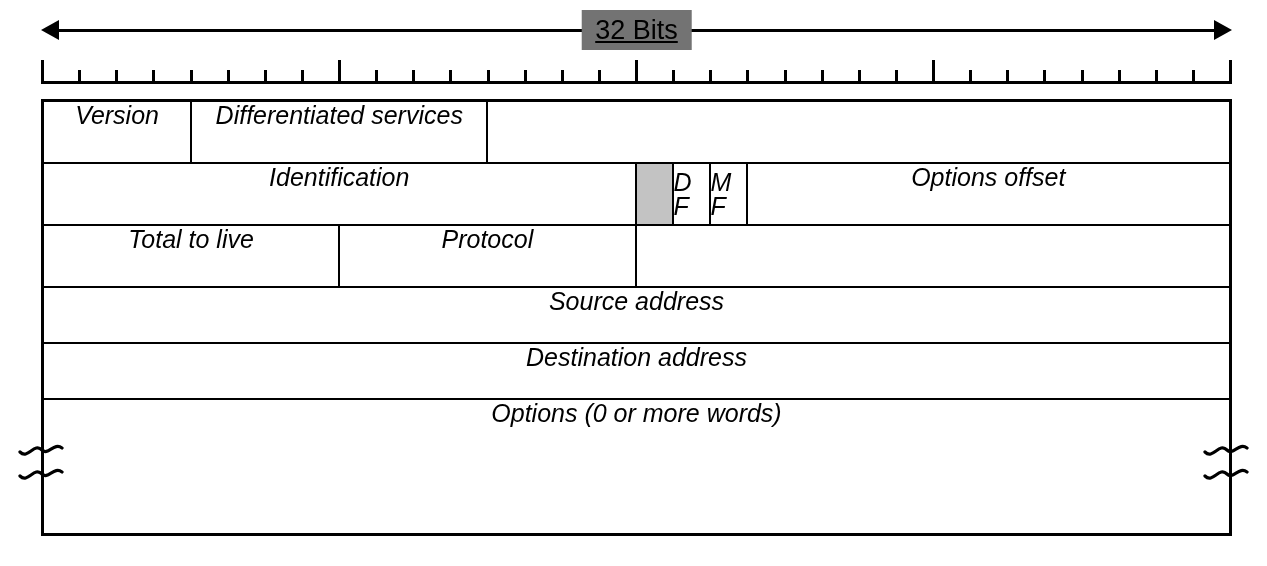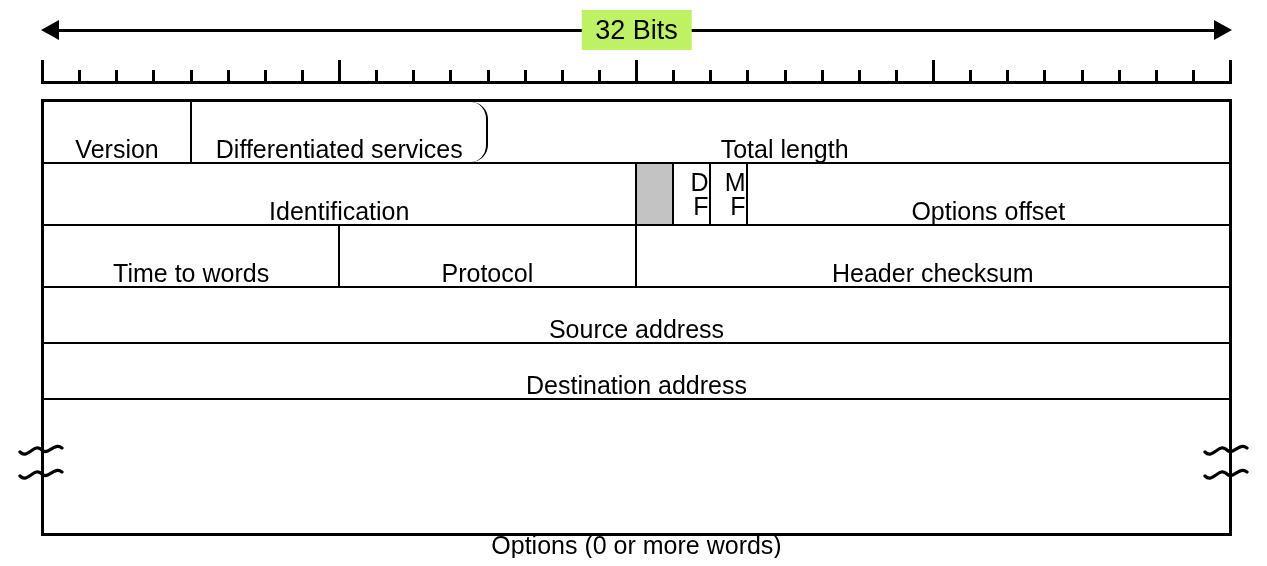--- a/index.html
+++ b/index.html
@@ -43,25 +43,26 @@
     border-top: 10px solid transparent;
     border-bottom: 10px solid transparent;
   }
   .arrow-head.left  { left: 0px;  border-right: 18px solid #000; }
   .arrow-head.right { right: 0px; border-left: 18px solid #000; }
   .arrow-label {
     position: absolute;
     left: 50%;
     top: -2px;
     transform: translateX(-50%);
-    background: #bef264;
+    background: #737373;
     padding: 0 14px;
     font-size: 27px;
     line-height: 40px;
     white-space: nowrap;
+    text-decoration: underline;
   }
 
   
   .ruler {
     position: absolute;
     left: 41px;
     top: 58px;
     width: 1191px;
     height: 26px;
   }
@@ -101,27 +102,28 @@
   }
   .row.last { border-bottom: none; }
   .row.r-std  { height: 62px; }
   .row.r-addr { height: 56px; }
   .row.r-opts { height: 158px; }
 
   .cell {
     position: relative;
     box-sizing: border-box;
     display: flex;
-    align-items: flex-end;
+    align-items: flex-start;
     justify-content: center;
     font-size: 25px;
     line-height: 1.05;
     border-right: 2px solid #000;
     white-space: nowrap;
     overflow: hidden;
+    font-style: italic;
   }
   .cell.noedge { border-right: none; }
   .cell.flag {
     flex-direction: column;
     justify-content: center;
     font-size: 25px;
     line-height: 0.96;
   }
   .cell.reserved { background: #c3c3c3; }
 
@@ -183,25 +185,22 @@
       <div class="tick minor" style="left: 1114px;"></div>
       <div class="tick minor" style="left: 1151px;"></div>
       <div class="tick major" style="left: 1188px;"></div>
     </div>
 
   <div class="pkt" id="pkt">
       <div class="row r-std">
         <div class="cell" style="flex: 0 0 12.5%;">
           <span>Version</span>
         </div>
-        <div class="cell" style="flex: 0 0 25%; border-radius: 17px;">
+        <div class="cell" style="flex: 0 0 25%;">
           <span>Differentiated services</span>
-        </div>
-        <div class="cell noedge" style="flex: 0 0 50%;">
-          <span>Total length</span>
         </div>
       </div>
       <div class="row r-std">
         <div class="cell" style="flex: 0 0 50%;">
           <span>Identification</span>
         </div>
         <div class="cell reserved" style="flex: 0 0 3.125%;"></div>
         <div class="cell flag" style="flex: 0 0 3.125%;">
           <span>D</span>
           <span>F</span>
@@ -209,27 +208,24 @@
         <div class="cell flag" style="flex: 0 0 3.125%;">
           <span>M</span>
           <span>F</span>
         </div>
         <div class="cell noedge" style="flex: 0 0 40.625%;">
           <span>Options offset</span>
         </div>
       </div>
       <div class="row r-std">
         <div class="cell" style="flex: 0 0 25%;">
-          <span>Time to words</span>
+          <span>Total to live</span>
         </div>
         <div class="cell" style="flex: 0 0 25%;">
           <span>Protocol</span>
-        </div>
-        <div class="cell noedge" style="flex: 0 0 50%;">
-          <span>Header checksum</span>
         </div>
       </div>
       <div class="row r-addr">
         <div class="cell noedge" style="flex: 0 0 100%;">
           <span>Source address</span>
         </div>
       </div>
       <div class="row r-addr">
         <div class="cell noedge" style="flex: 0 0 100%;">
           <span>Destination address</span>

